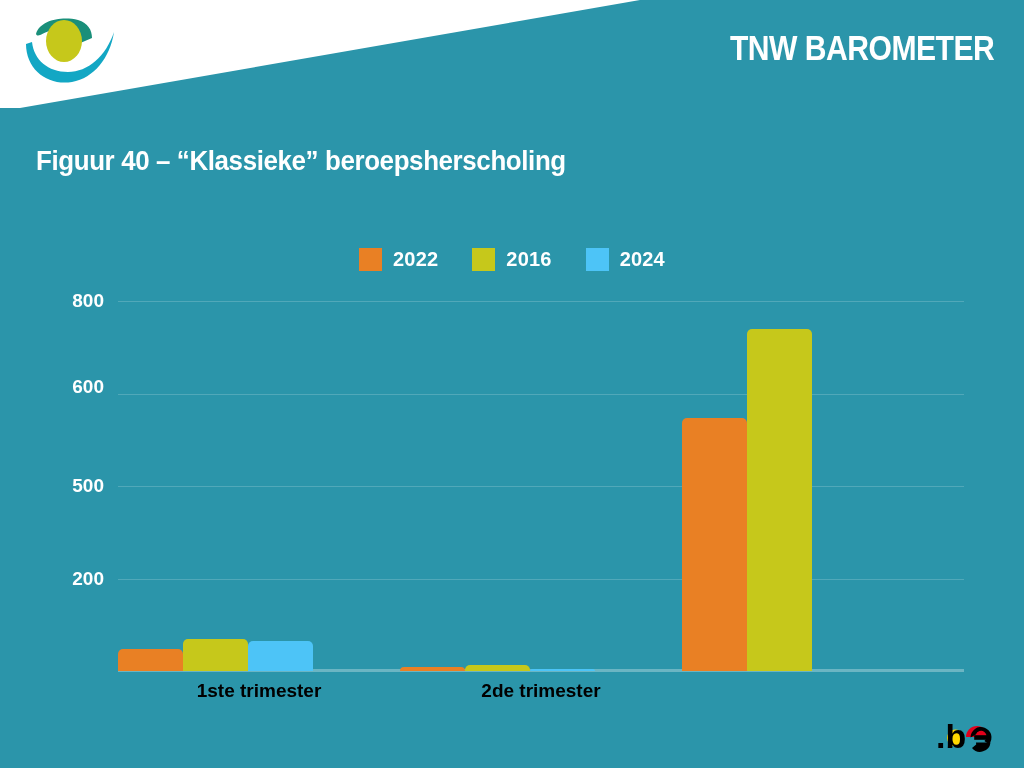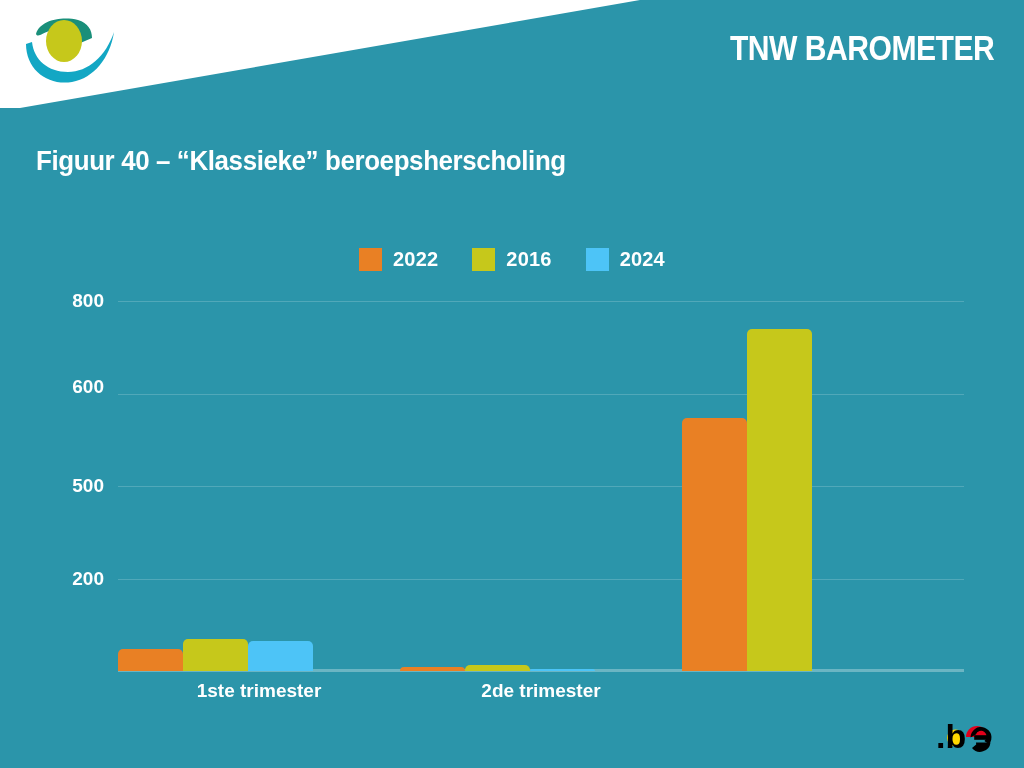--- a/index.html
+++ b/index.html
@@ -148,21 +148,21 @@
     width: 65px;
     border-radius: 5px 5px 0 0;
   }
   .xtick {
     position: absolute;
     top: 100%;
     margin-top: 9px;
     left: 0;
     width: 100%;
     text-align: center;
-    color: #ffffff;
+    color: #000000;
     font-size: 19px;
     font-weight: bold;
     white-space: nowrap;
   }
 
   
   #be-logo {
     position: absolute;
     right: 18px;
     bottom: 14px;

